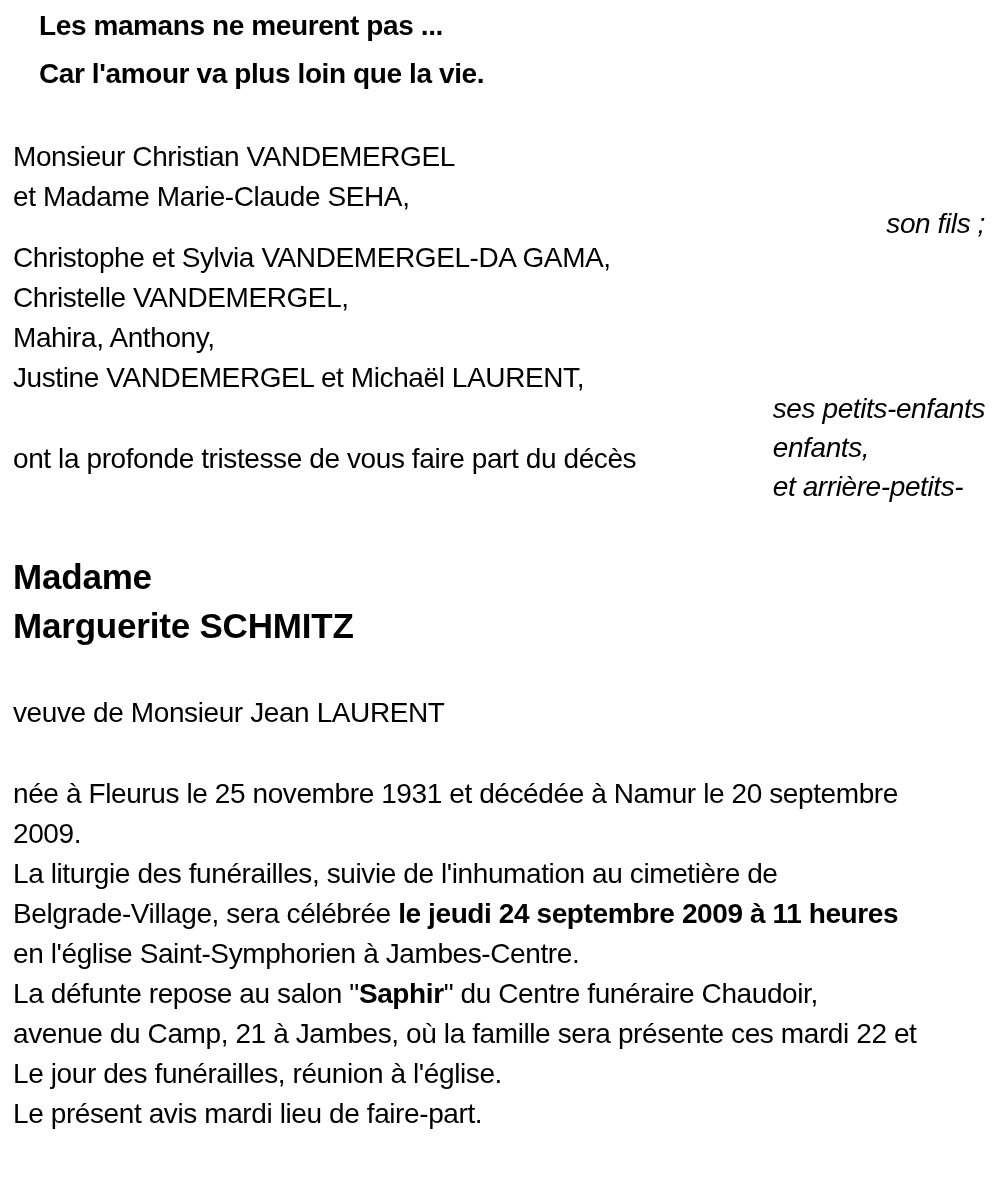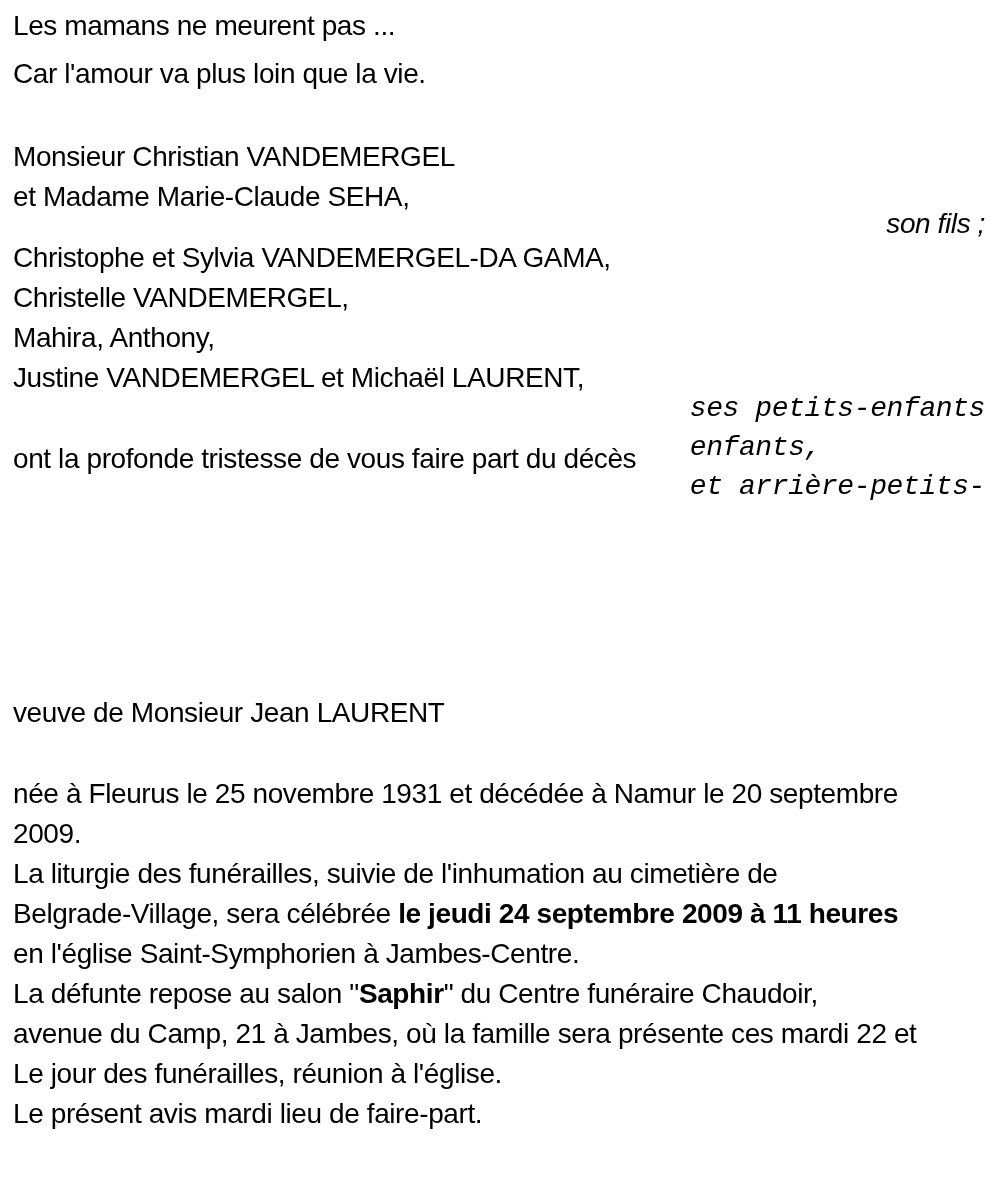--- a/index.html
+++ b/index.html
@@ -17,27 +17,27 @@
     font-size: 28px;
     letter-spacing: -0.4px;
     overflow: hidden;
   }
   .line, .block, .heading {
     position: absolute;
     left: 13px;
     white-space: nowrap;
   }
   .block { line-height: 40px; }
-  .block.tight { line-height: 39px; font-family: Liberation Mono, monospace; }
+  .block.tight { line-height: 39px; }
   .right {
     left: auto;
     right: 15px;
   }
   .italic { font-style: italic; }
-  .bold { font-weight: normal; }
+  .bold { font-weight: bold; margin-left: 26px; }
   .heading {
     font-size: 35px;
     font-weight: bold;
     line-height: 49px;
     letter-spacing: -0.2px;
   }
   .details b { font-weight: bold; }
 </style>
 </head>
 <body>
@@ -64,20 +64,24 @@
   <div class="block tight italic right" style="top:389px">
     <div>ses petits-enfants</div>
     <div>enfants,</div>
     <div>et arrière-petits-</div>
   </div>
 
   <div class="block" style="top:439px">
     <div>ont la profonde tristesse de vous faire part du décès</div>
   </div>
 
+  <div class="heading" style="top:552px">
+    <div>Madame</div>
+    <div>Marguerite SCHMITZ</div>
+  </div>
 
   <div class="line" style="top:697px">veuve de Monsieur Jean LAURENT</div>
 
   <div class="block details" style="top:774px">
     <div><span>née à Fleurus le 25 novembre 1931 et décédée à Namur le 20 septembre</span></div>
     <div><span>2009.</span></div>
     <div><span>La liturgie des funérailles, suivie de l'inhumation au cimetière de</span></div>
     <div><span>Belgrade-Village, sera célébrée </span><b>le jeudi 24 septembre 2009 à 11 heures</b></div>
     <div><span>en l'église Saint-Symphorien à Jambes-Centre.</span></div>
     <div><span>La défunte repose au salon "</span><b>Saphir</b><span>" du Centre funéraire Chaudoir,</span></div>

